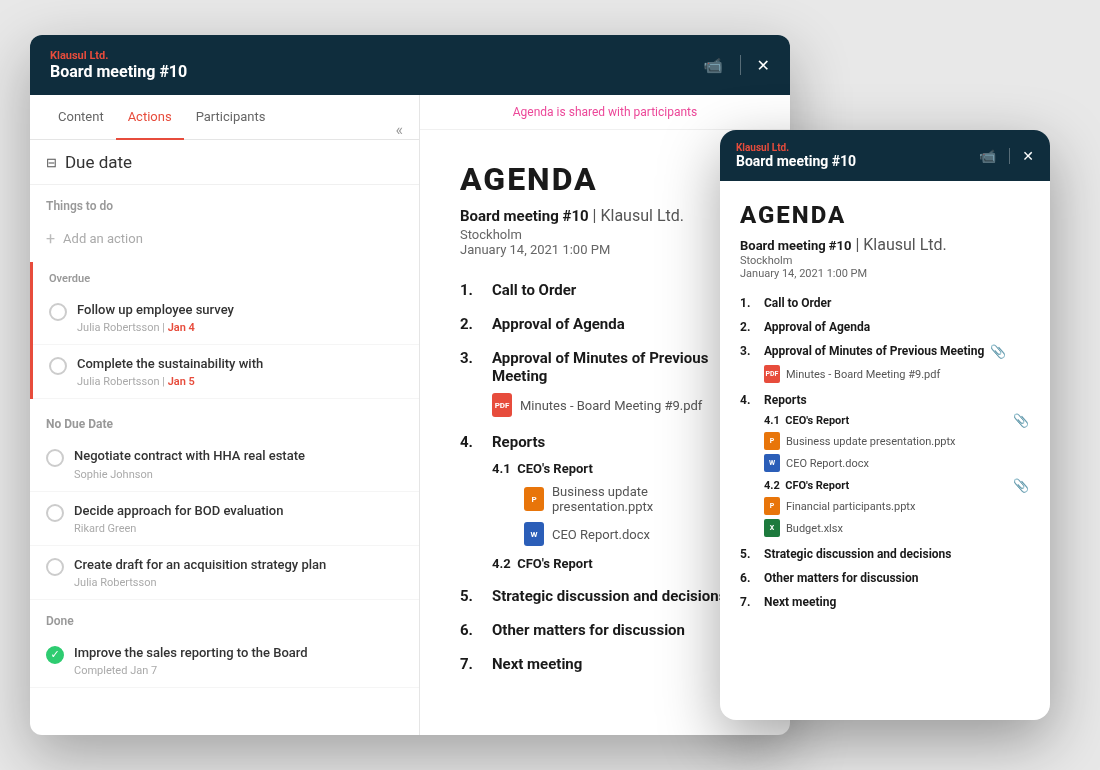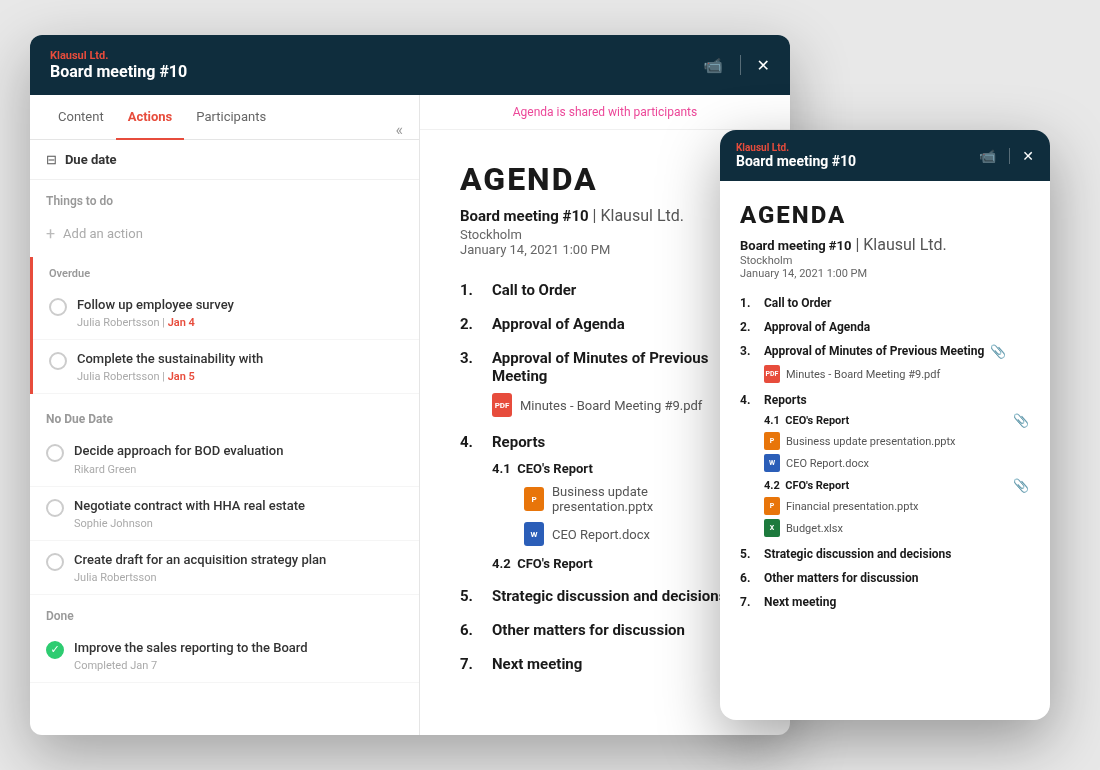--- a/index.html
+++ b/index.html
@@ -95,21 +95,21 @@
       padding: 14px 12px;
       font-size: 13px;
       color: #666;
       cursor: pointer;
       border-bottom: 2px solid transparent;
       margin-bottom: -1px;
     }
     .tab.active {
       color: #e74c3c;
       border-bottom-color: #e74c3c;
-      font-weight: 700;
+      font-weight: 400;
     }
     .tab-collapse {
       margin-left: auto;
       color: #999;
       font-size: 16px;
       cursor: pointer;
     }
 
     .sidebar-content {
       flex: 1;
@@ -122,22 +122,22 @@
       display: flex;
       align-items: center;
       gap: 8px;
       border-bottom: 1px solid #f0f0f0;
     }
     .filter-icon {
       color: #555;
       font-size: 13px;
     }
     .filter-label {
-      font-size: 13px;
-      font-weight: 700;
+      font-size: 17px;
+      font-weight: 400;
       color: #333;
     }
 
     .section-header {
       padding: 14px 16px 6px;
       font-size: 12px;
       font-weight: 600;
       color: #999;
       text-transform: none;
     }
@@ -613,30 +613,30 @@
               </div>
             </div>
           </div>
         </div>
 
         <div class="no-due-header">No Due Date</div>
 
         <div class="action-item">
           <div class="action-checkbox"></div>
           <div class="action-info">
-            <div class="action-title">Decide approach for BOD evaluation</div>
-            <div class="action-meta">Rikard Green</div>
+            <div class="action-title">Negotiate contract with HHA real estate</div>
+            <div class="action-meta">Sophie Johnson</div>
           </div>
         </div>
 
         <div class="action-item">
           <div class="action-checkbox"></div>
           <div class="action-info">
-            <div class="action-title">Negotiate contract with HHA real estate</div>
-            <div class="action-meta">Sophie Johnson</div>
+            <div class="action-title">Decide approach for BOD evaluation</div>
+            <div class="action-meta">Rikard Green</div>
           </div>
         </div>
 
         <div class="action-item">
           <div class="action-checkbox"></div>
           <div class="action-info">
             <div class="action-title">Create draft for an acquisition strategy plan</div>
             <div class="action-meta">Julia Robertsson</div>
           </div>
         </div>
@@ -799,21 +799,21 @@
             <span>CEO Report.docx</span>
           </div>
         </div>
         <div class="second-sub-item">
           <div class="second-sub-item-title">
             <span>4.2&nbsp; CFO's Report</span>
             <span class="clip-icon">📎</span>
           </div>
           <div class="second-attachment">
             <div class="second-file-icon-pptx">P</div>
-            <span>Financial presentation.pptx</span>
+            <span>Financial participants.pptx</span>
           </div>
           <div class="second-attachment">
             <div class="second-file-icon-xlsx">X</div>
             <span>Budget.xlsx</span>
           </div>
         </div>
       </li>
       <li class="second-agenda-item">
         <div class="second-agenda-item-title">
           <span class="second-agenda-item-num">5.</span>

